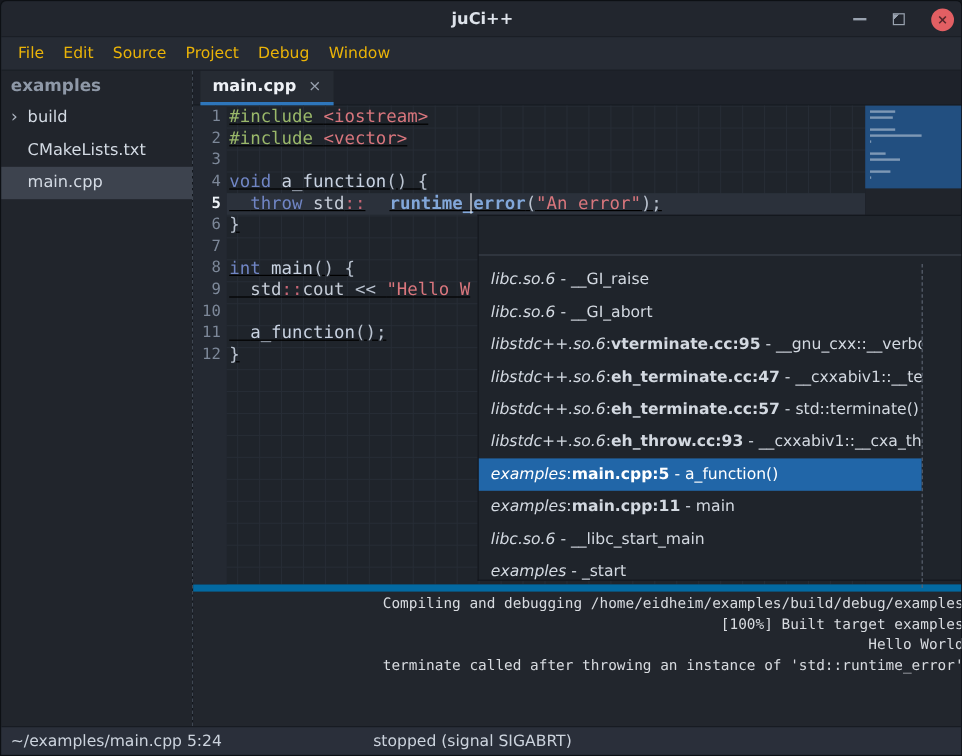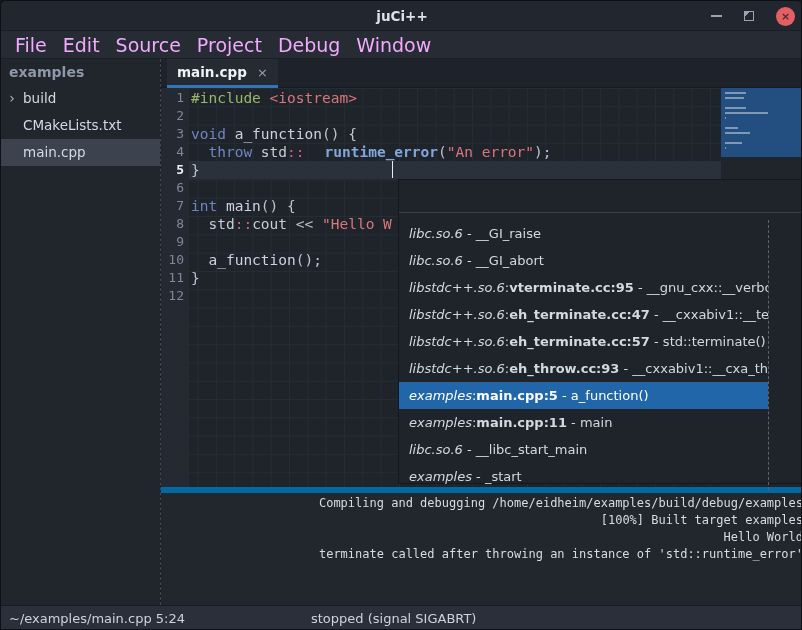--- a/index.html
+++ b/index.html
@@ -16,21 +16,21 @@
     text-align:center;color:#dde2ea;font-size:13.5px;font-weight:600;}
   .win-controls{position:absolute;right:8px;top:0;height:30px;display:flex;align-items:center;gap:22px;}
   .btn-min{width:11px;height:2px;background:#9aa3b0;display:inline-block;cursor:pointer;}
   .btn-restore{width:10px;height:10px;border:1px solid #9aa3b0;display:inline-block;cursor:pointer;
     background:linear-gradient(135deg,#9aa3b0 3px,transparent 3px);}
   .btn-close{width:19px;height:19px;border-radius:50%;background:var(--close-red,#e25f63);
     color:#56262b;font-size:11px;font-weight:bold;display:flex;align-items:center;justify-content:center;cursor:pointer;}
   
   .menubar{position:absolute;left:0;top:30px;width:802px;height:28px;background:#262b34;
     display:flex;align-items:center;gap:16px;padding-left:14px;border-bottom:1px solid #1a1e25;}
-  .menu-item{color:#f0abfc;font-size:19px;cursor:pointer;}
+  .menu-item{color:#eab308;font-size:13px;cursor:pointer;}
   
   .sidebar{position:absolute;left:0;top:58px;width:160px;height:546px;background:#21252c;
     border-right:1px solid #14181e;}
   .sidebar-header{height:26px;line-height:26px;padding-left:8px;color:#8e98a7;font-size:14px;font-weight:600;}
   .tree-item{height:27px;line-height:27px;color:#d3dae3;font-size:13.5px;display:flex;align-items:center;cursor:pointer;}
   .tree-item .chevron{width:16px;text-align:center;color:#aeb6c2;font-size:14px;margin-left:3px;}
   .tree-item .no-chevron{width:16px;margin-left:3px;}
   .tree-item.selected{background:#3d434e;}
   .tree-label{padding-left:3px;}
   .resize-handle{position:absolute;left:159px;top:58px;width:2px;height:546px;
@@ -45,21 +45,21 @@
   
   .editor{position:absolute;left:160px;top:87px;width:560px;height:399px;
     background-color:#1f242b;
     background-image:linear-gradient(#262c35 1px,transparent 1px),
                      linear-gradient(90deg,#262c35 1px,transparent 1px);
     background-size:18.3px 18.3px;overflow:hidden;cursor:text;}
   .gutter{position:absolute;left:0;top:1px;width:28px;background:#242932;height:398px;z-index:1;}
   .gutter .ln{height:18px;line-height:18px;text-align:right;padding-right:5px;
     color:#7d8899;font-family:"DejaVu Sans Mono","Liberation Mono",monospace;font-size:13px;}
   .gutter .ln.current{color:#eef2f7;font-weight:bold;}
-  .code{position:absolute;left:28px;top:1px;right:0;z-index:2;}
+  .code{position:absolute;left:28px;top:1px;right:0;z-index:2;text-decoration:underline;}
   .code-line{height:18px;line-height:18px;white-space:pre;padding-left:2px;
     font-family:"DejaVu Sans Mono","Liberation Mono",monospace;font-size:14.5px;color:var(--default,#c6cdd8);}
   .hl-line{position:absolute;left:0;width:560px;height:18px;background:#2b313b;z-index:0;}
   .tok-pp{color:var(--pp);} .tok-inc{color:var(--inc);} .tok-kw{color:var(--kw);}
   .tok-type{color:var(--type);font-weight:bold;margin-left:20px;} .tok-str{color:var(--str);}
   .tok-op{color:var(--op);} .tok-fn{color:var(--fn);} .tok-def{color:var(--default);}
   .tok-pun{color:var(--pun);}
   .cursor{position:absolute;width:1px;height:17px;background:#e8ecf2;z-index:3;}
   
   .minimap-col{position:absolute;left:720px;top:87px;width:82px;height:399px;background:#20242b;}
@@ -148,20 +148,21 @@
         <div class="ln">6</div>
         <div class="ln">7</div>
         <div class="ln">8</div>
         <div class="ln">9</div>
         <div class="ln">10</div>
         <div class="ln">11</div>
         <div class="ln">12</div>
       </div>
     <div class="code" id="code">
         <div class="code-line"><span class="tok-pp">#include </span><span class="tok-inc">&lt;iostream&gt;</span></div>
+        <div class="code-line"><span class="tok-pp">#include </span><span class="tok-inc">&lt;vector&gt;</span></div>
         <div class="code-line"></div>
         <div class="code-line"><span class="tok-kw">void </span><span class="tok-fn">a_function</span><span class="tok-pun">() {</span></div>
         <div class="code-line"><span class="tok-pun">  </span><span class="tok-kw">throw </span><span class="tok-def">std</span><span class="tok-op">::</span><span class="tok-type">runtime_error</span><span class="tok-pun">(</span><span class="tok-str">"An error"</span><span class="tok-pun">);</span></div>
         <div class="code-line"><span class="tok-pun">}</span></div>
         <div class="code-line"></div>
         <div class="code-line"><span class="tok-kw">int </span><span class="tok-fn">main</span><span class="tok-pun">() {</span></div>
         <div class="code-line"><span class="tok-pun">  </span><span class="tok-def">std</span><span class="tok-op">::</span><span class="tok-def">cout</span><span class="tok-pun"> &lt;&lt; </span><span class="tok-str">"Hello W</span></div>
         <div class="code-line"></div>
         <div class="code-line"><span class="tok-pun">  </span><span class="tok-fn">a_function</span><span class="tok-pun">();</span></div>
         <div class="code-line"><span class="tok-pun">}</span></div>

